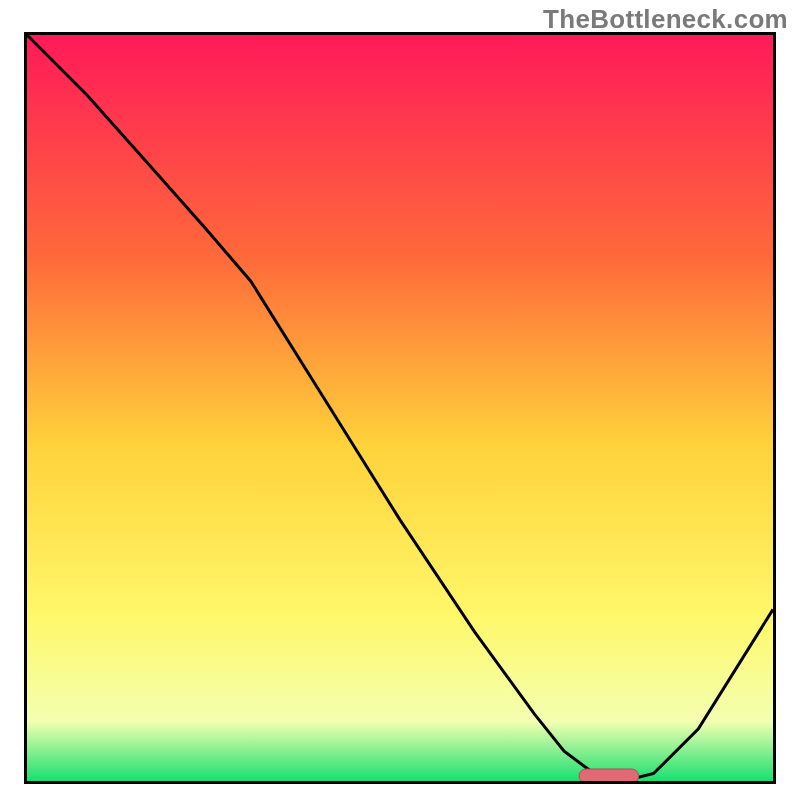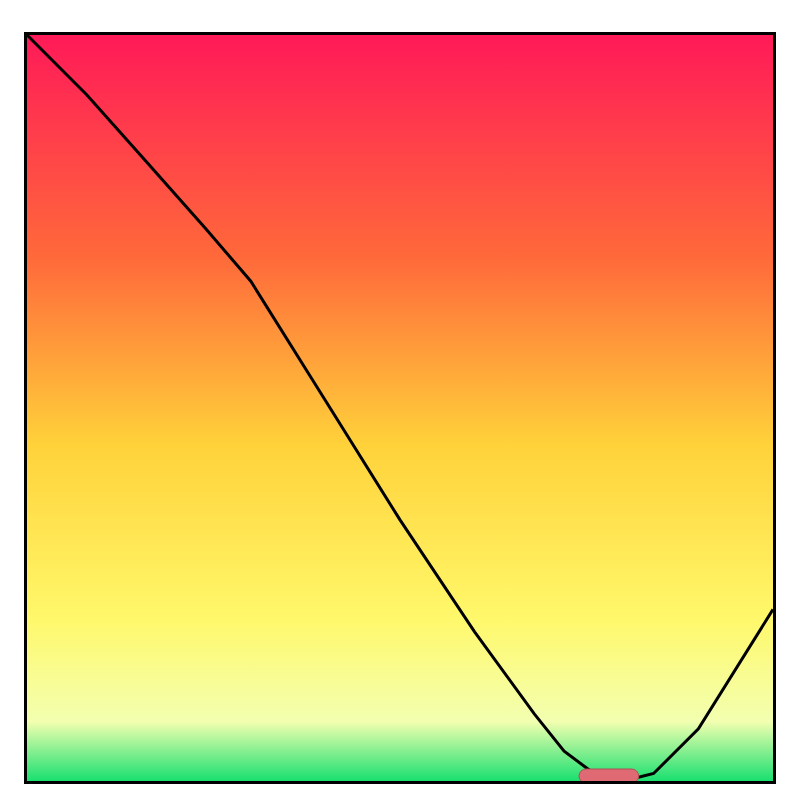--- a/index.html
+++ b/index.html
@@ -38,20 +38,21 @@
     overflow: hidden;
   }
   .plot-area svg {
     display: block;
   }
 </style>
 </head>
 <body>
 
 <div class="frame">
+  <div class="watermark">TheBottleneck.com</div>
 
   <div class="plot-area">
     <svg id="plot-svg" width="746" height="746" viewBox="0 0 746 746" preserveAspectRatio="none">
       <defs>
         <linearGradient id="bg-grad" x1="0" y1="0" x2="0" y2="1">
           <stop id="g0" offset="0%" stop-color="#ff1a58"></stop>
           <stop id="g1" offset="30%" stop-color="#ff6a3a"></stop>
           <stop id="g2" offset="55%" stop-color="#ffd23a"></stop>
           <stop id="g3" offset="78%" stop-color="#fff86a"></stop>
           <stop id="g4" offset="92%" stop-color="#f3ffb0"></stop>

